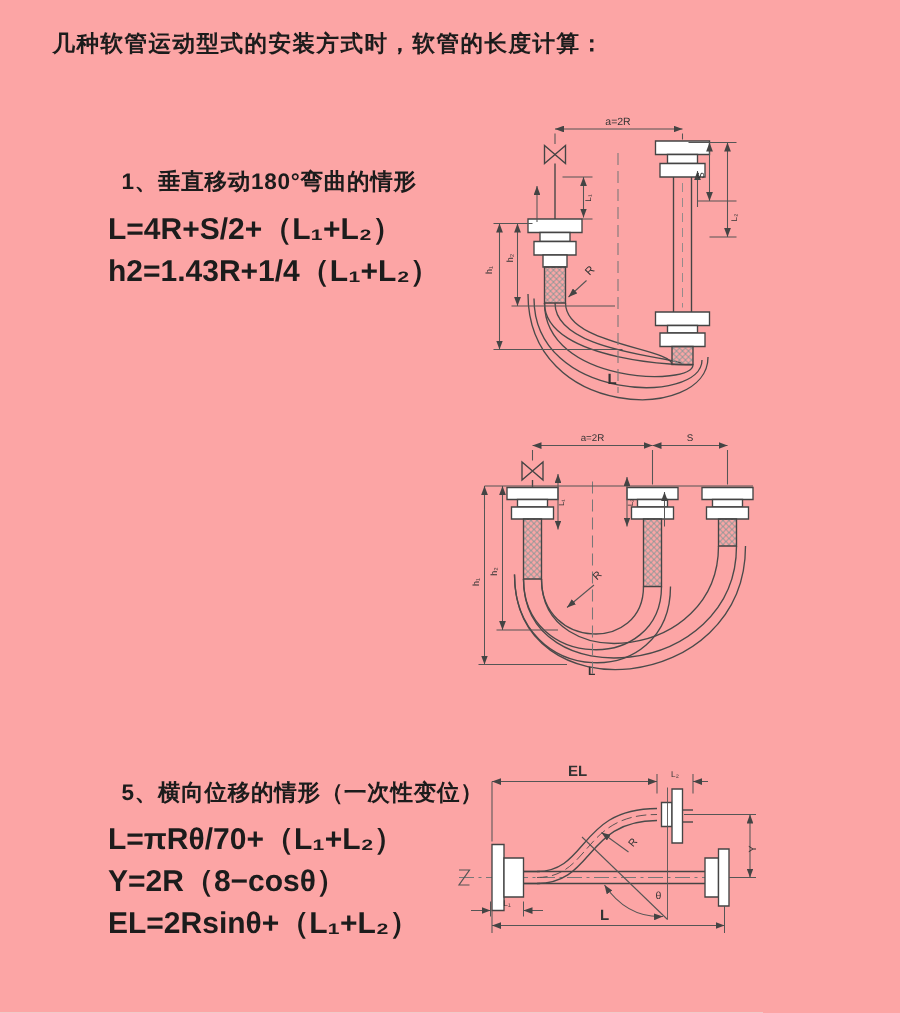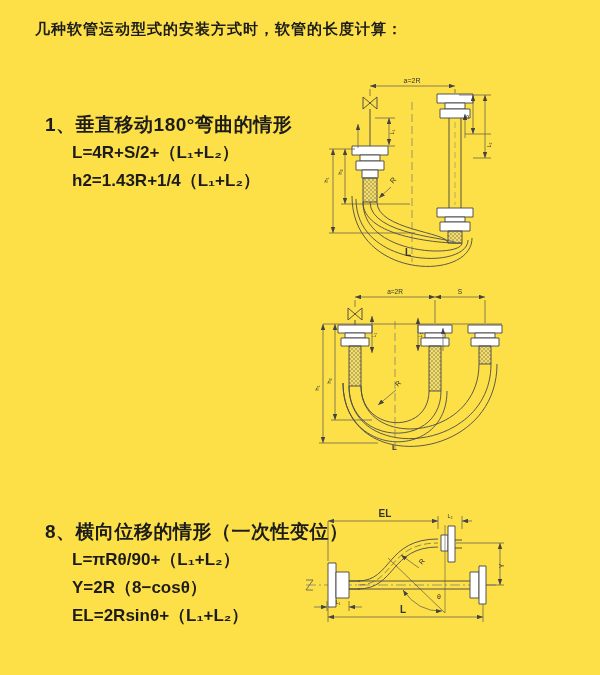--- a/index.html
+++ b/index.html
@@ -1,26 +1,26 @@
 <!DOCTYPE html>
 <html><head>
 <meta charset="utf-8">
 <style>
   html,body{margin:0;padding:0;background:#e8e8e8;}
   .page{
-    position:relative;width:600px;height:675px;background:#fde047;
+    position:relative;width:600px;height:675px;background:#fca5a5;
     font-family:"Liberation Sans",sans-serif;color:#1c1c1c;overflow:hidden;
   }
   .title{
     position:absolute;left:35px;top:20px;margin:0;
     font-size:15px;font-weight:bold;letter-spacing:1px;
   }
   .sec{position:absolute;left:45px;}
-  .sec .heading{font-size:19px;font-weight:bold;letter-spacing:0.5px;height:27px;}
-  .sec .formula{font-size:17px;font-weight:bold;line-height:28px;white-space:nowrap;}
+  .sec .heading{font-size:15px;font-weight:bold;letter-spacing:0.5px;height:27px;margin-left:36px;}
+  .sec .formula{font-size:20px;font-weight:bold;line-height:28px;white-space:nowrap;}
   .sec .formulas{margin-left:27px;}
   .diagram{position:absolute;}
   .dlabel{font-family:"Liberation Sans",sans-serif;fill:#333;}
   svg line, svg path, svg rect{vector-effect:non-scaling-stroke;}
 </style>
 </head>
 <body>
 
 <div class="page">
 
@@ -31,23 +31,23 @@
     <div class="formulas">
       <div class="formula">L=4R+S/2+（L₁+L₂）</div>
       <div class="formula">h2=1.43R+1/4（L₁+L₂）</div>
     </div>
   </div>
 
   <div class="sec" style="top:305px">
   </div>
 
   <div class="sec" style="top:519px">
-    <div class="heading">8、横向位移的情形（一次性变位）</div>
+    <div class="heading">5、横向位移的情形（一次性变位）</div>
     <div class="formulas">
-      <div class="formula">L=πRθ/90+（L₁+L₂）</div>
+      <div class="formula">L=πRθ/70+（L₁+L₂）</div>
       <div class="formula">Y=2R（8−cosθ）</div>
       <div class="formula">EL=2Rsinθ+（L₁+L₂）</div>
     </div>
   </div>
 
   <svg class="diagram" style="left:315px;top:70px" width="285" height="200" viewBox="0 0 285 200">
     <defs>
       <marker id="ae1" orient="auto" markerUnits="userSpaceOnUse" markerWidth="6" markerHeight="4.5" refX="6" refY="2.25">
         <path d="M0,0L6,2.25L0,4.5Z" fill="#444"></path>
         </marker>

